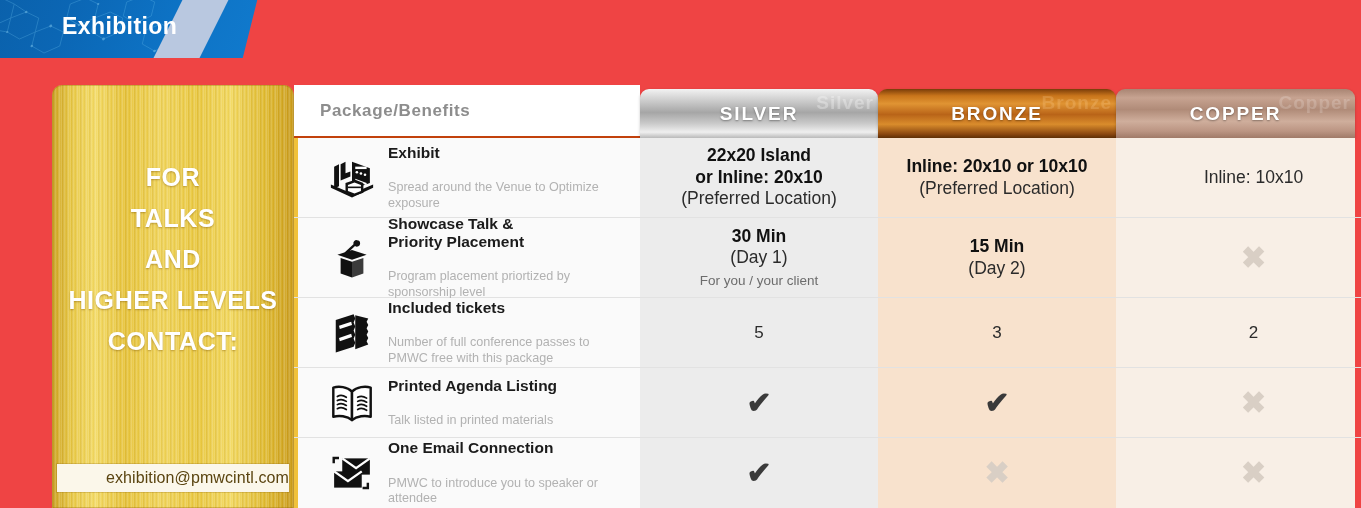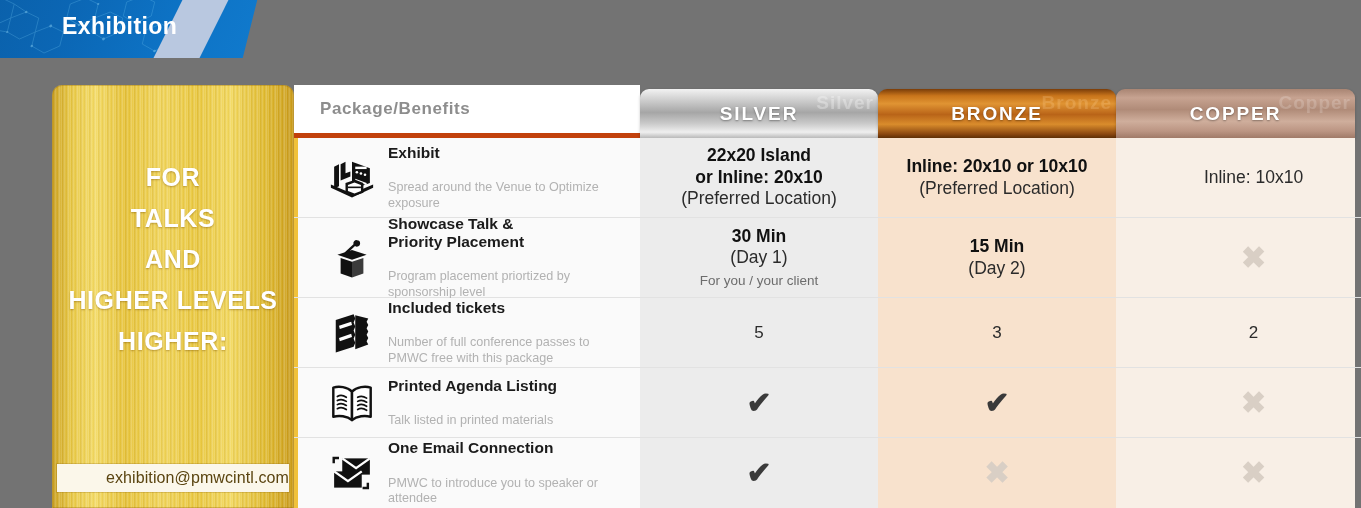--- a/index.html
+++ b/index.html
@@ -1,19 +1,19 @@
 <!DOCTYPE html>
 <html><head>
 <meta charset="utf-8">
 <style>
   * { margin:0; padding:0; box-sizing:border-box; }
   html,body { width:1361px; height:508px; overflow:hidden; background:#ffffff;
               font-family:"Liberation Sans", sans-serif; }
 
-  #page { position:relative; width:1361px; height:508px; background:#737373; }
+  #page { position:relative; width:1361px; height:508px; background:#ef4444; }
 
   
   .banner-wrap { position:absolute; left:0; top:0; width:300px; height:58px; overflow:hidden; }
   .banner-slab { position:absolute; left:-40px; top:0; width:290px; height:58px;
                  background:linear-gradient(100deg,#0a5fa8 0%,#0b66b4 35%,#0d72c4 70%,#1079cc 100%);
                  transform:skewX(-14deg); overflow:hidden; }
   .banner-hex { position:absolute; inset:0; opacity:.55; }
   .banner-accent { position:absolute; left:208px; top:0; width:46px; height:58px;
                    background:#b9c8e0; transform:skewX(-14deg); }
   .banner-title { position:absolute; left:62px; top:13px; z-index:5;
@@ -39,21 +39,21 @@
                background:#fbf7ea; display:flex; align-items:center; justify-content:flex-end;
                box-shadow:0 0 0 1px rgba(140,100,10,.25); }
   .email-bar span { color:#5a4410; font-size:16px; letter-spacing:.1px; }
 
   
   .table { position:absolute; left:294px; top:85px; width:1067px; height:423px; }
 
   .thead { position:relative; height:53px; }
   .th-benefits { position:absolute; left:0; top:0; width:346px; height:53px;
                  display:flex; align-items:center; padding-left:26px;
-                 border-bottom:5px solid #c2410c; background:#fff; }
+                 border-bottom:2px solid #c2410c; background:#fff; }
   .th-benefits span { color:#8d8d8d; font-size:17px; font-weight:bold; letter-spacing:.6px; }
 
   .tab { position:absolute; top:4px; height:49px; border-radius:9px 9px 0 0;
          display:flex; align-items:center; justify-content:center; overflow:hidden;
          box-shadow:0 1px 3px rgba(0,0,0,.22); }
   .tab .lbl { color:#fff; font-size:19px; font-weight:bold; letter-spacing:1.9px;
               text-shadow:0 1px 2px rgba(0,0,0,.35); position:relative; z-index:3; }
   .tab .ghost { position:absolute; right:4px; top:3px; font-size:19px; font-weight:bold;
                 letter-spacing:1px; z-index:1; }
 
@@ -137,21 +137,21 @@
     </div>
     <div class="banner-title">Exhibition</div>
   </div>
 
   <div class="gold-panel">
     <div class="gold-text">
       <span>FOR</span>
       <span>TALKS</span>
       <span>AND</span>
       <span>HIGHER LEVELS</span>
-      <span>HIGHER:</span>
+      <span>CONTACT:</span>
     </div>
     <div class="email-bar">
       <span>exhibition@pmwcintl.com</span>
     </div>
   </div>
 
   <div class="table">
 
     <div class="thead">
       <div class="th-benefits">

